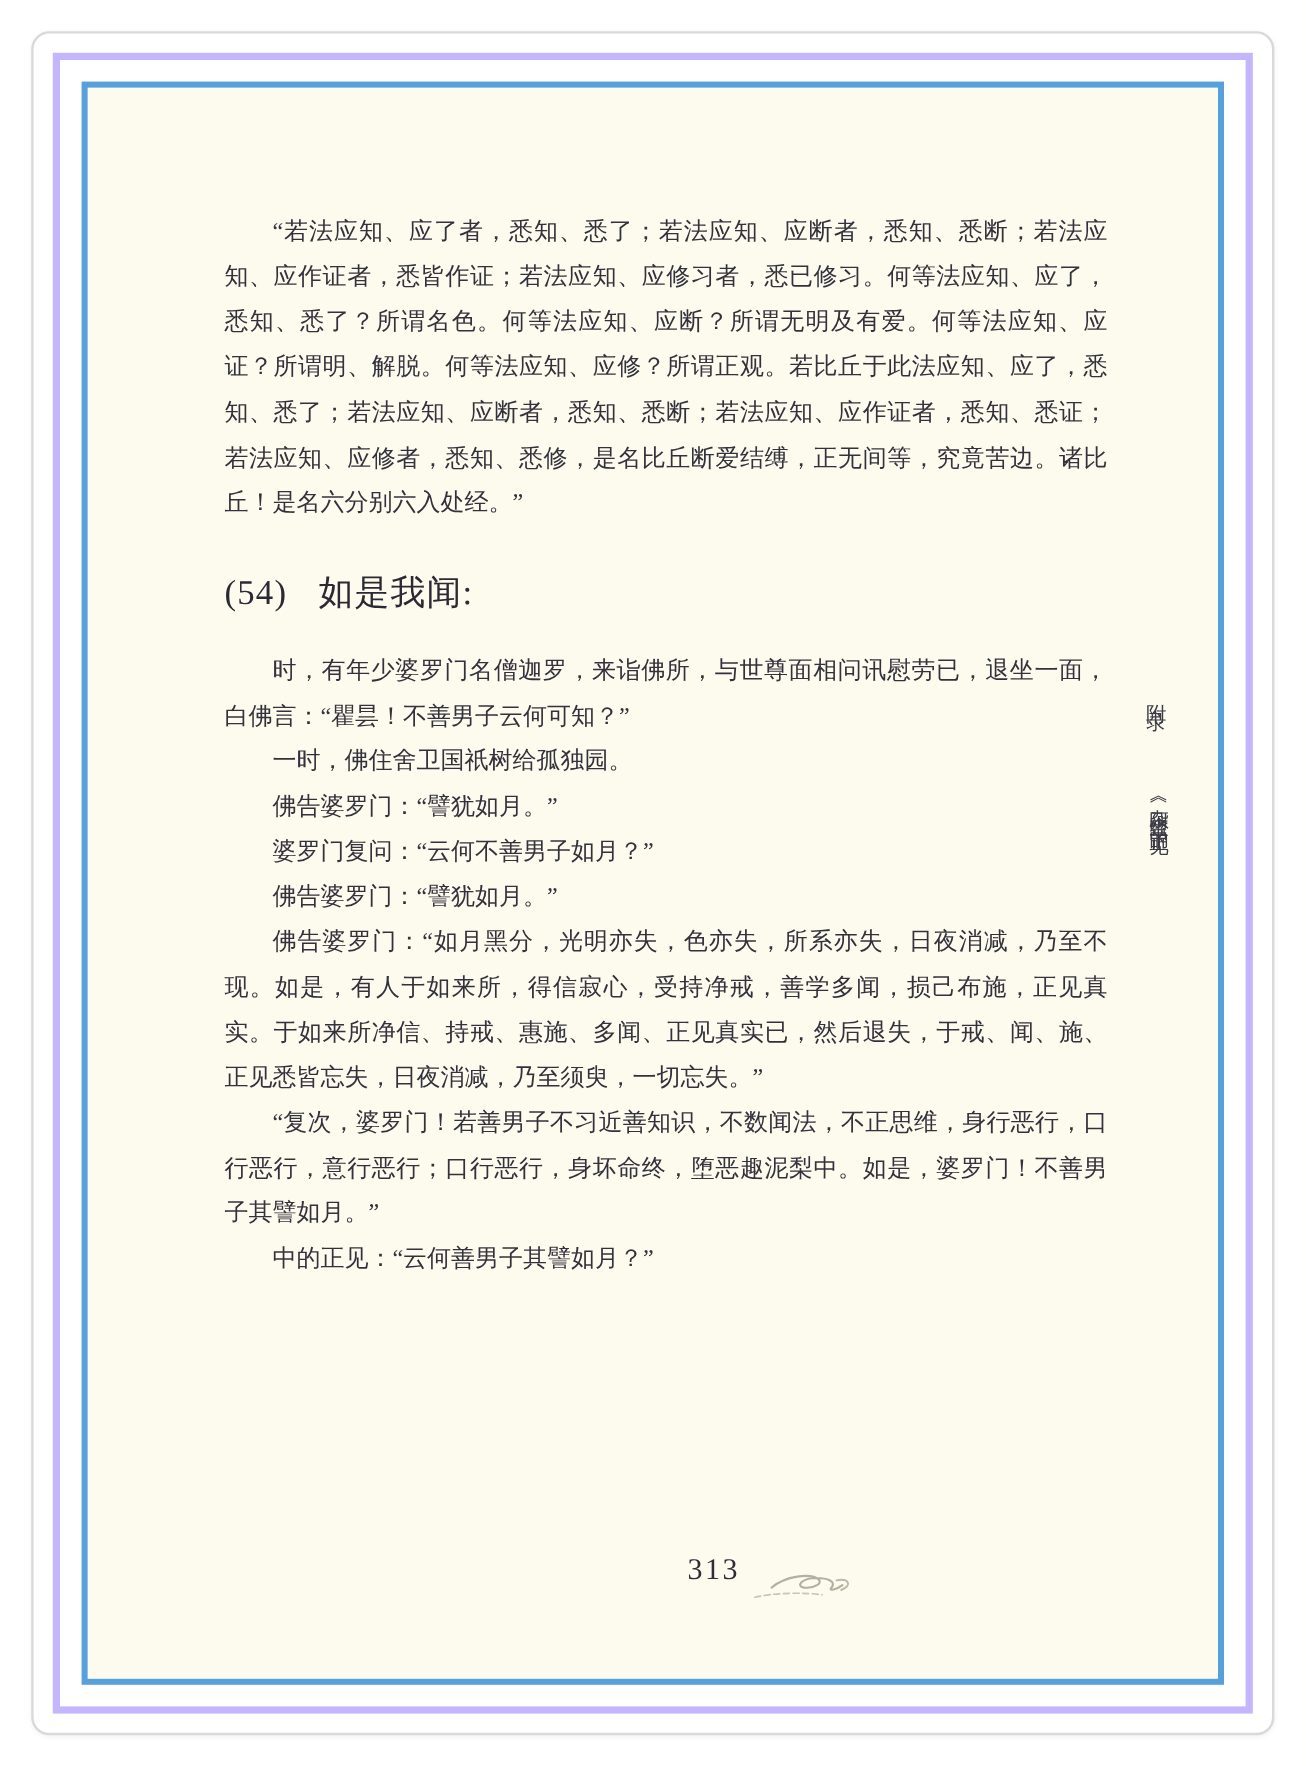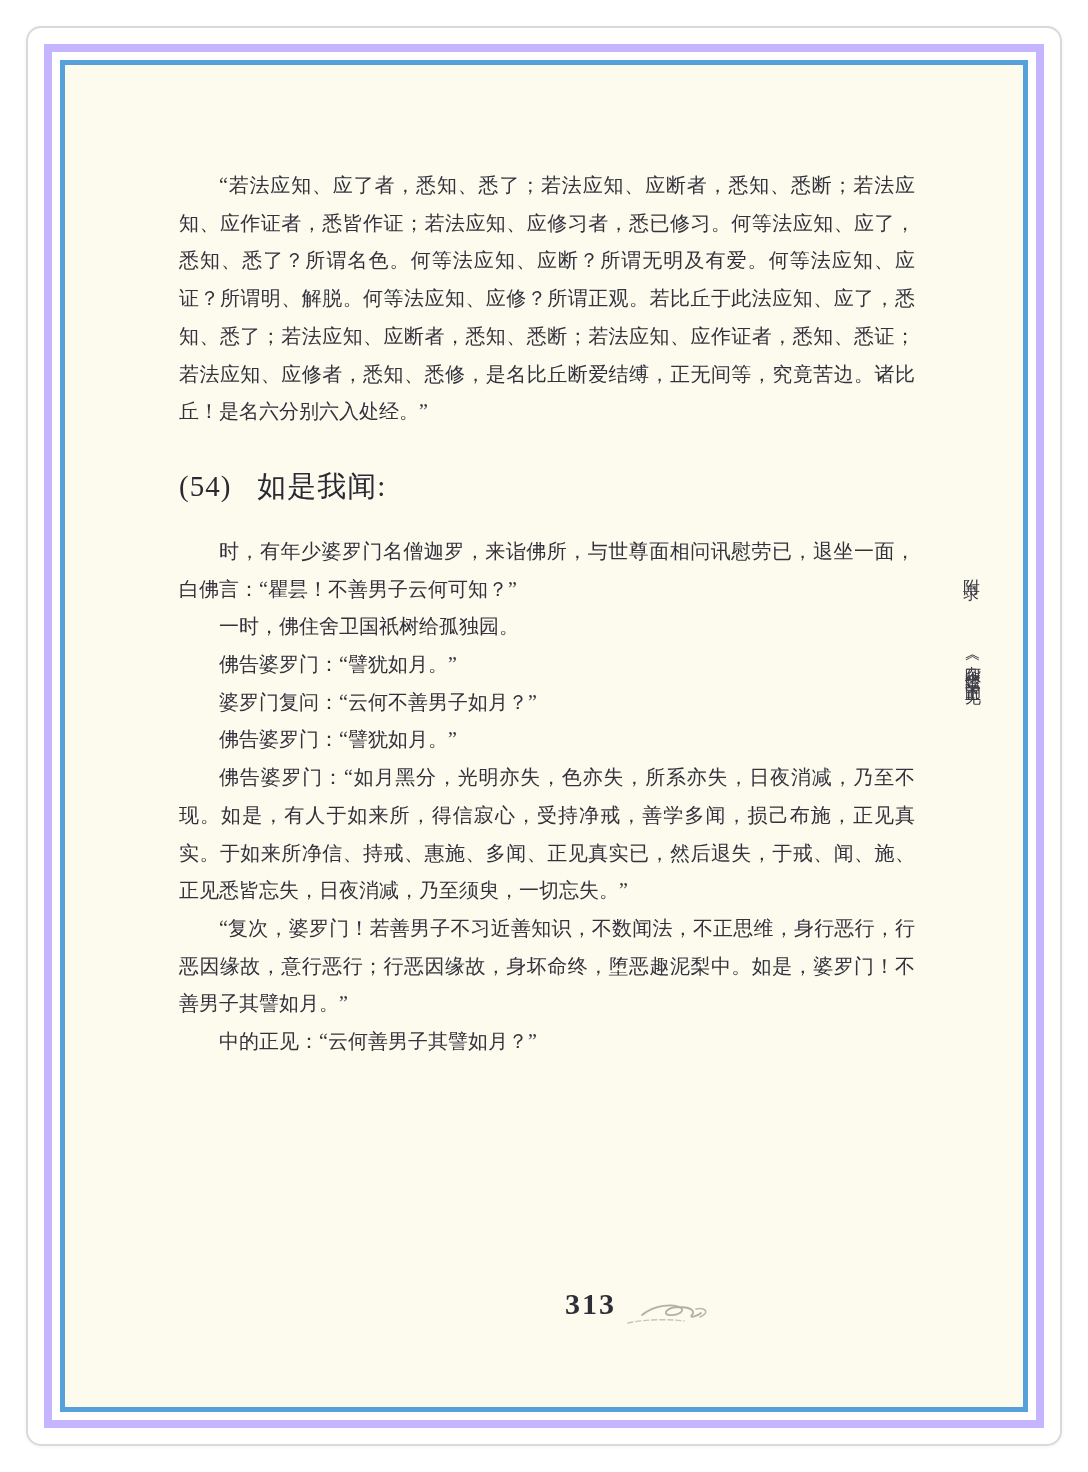--- a/index.html
+++ b/index.html
@@ -28,22 +28,22 @@
     border-radius: 15px;
     box-sizing: border-box;
     box-shadow: 0 1px 4px rgba(0,0,0,0.05);
   }
   .frame-outer {
     position: absolute;
     left: 16px;
     top: 16px;
     right: 16px;
     bottom: 16px;
-    border: 8px solid #c4b5fd;
-    padding: 8px;
+    border: 6px solid #c4b5fd;
+    padding: 18px;
     box-sizing: border-box;
   }
   .frame-inner {
     width: 100%;
     height: 100%;
     box-sizing: border-box;
     border: 5px solid #56a0dc;
     background: #fcfbee;
     position: relative;
   }
@@ -90,24 +90,24 @@
     letter-spacing: 3px;
   }
   .page-footer {
     position: absolute;
     left: 500px;
     top: 1222px;
     display: flex;
     align-items: flex-start;
   }
   .page-number {
-    font-size: 30px;
+    font-size: 25px;
     color: #2f2e38;
     letter-spacing: 2px;
-    font-weight: 700;
+    font-weight: 400;
   }
   .flourish {
     margin-left: 10px;
     margin-top: 10px;
   }
 </style>
 </head>
 <body>
 
 <div class="page-wrap">
@@ -124,21 +124,21 @@
             <span class="section-number">(54)</span><span>如是我闻:</span>
           </h2>
 
           <div>
               <p>时，有年少婆罗门名僧迦罗，来诣佛所，与世尊面相问讯慰劳已，退坐一面，白佛言：“瞿昙！不善男子云何可知？”</p>
               <p>一时，佛住舍卫国祇树给孤独园。</p>
               <p>佛告婆罗门：“譬犹如月。”</p>
               <p>婆罗门复问：“云何不善男子如月？”</p>
               <p>佛告婆罗门：“譬犹如月。”</p>
               <p>佛告婆罗门：“如月黑分，光明亦失，色亦失，所系亦失，日夜消减，乃至不现。如是，有人于如来所，得信寂心，受持净戒，善学多闻，损己布施，正见真实。于如来所净信、持戒、惠施、多闻、正见真实已，然后退失，于戒、闻、施、正见悉皆忘失，日夜消减，乃至须臾，一切忘失。”</p>
-              <p>“复次，婆罗门！若善男子不习近善知识，不数闻法，不正思维，身行恶行，行恶因缘故，意行恶行；行恶因缘故，身坏命终，堕恶趣泥梨中。如是，婆罗门！不善男子其譬如月。”</p>
+              <p>“复次，婆罗门！若善男子不习近善知识，不数闻法，不正思维，身行恶行，口行恶行，意行恶行；口行恶行，身坏命终，堕恶趣泥梨中。如是，婆罗门！不善男子其譬如月。”</p>
               <p>中的正见：“云何善男子其譬如月？”</p>
             </div>
         </div>
 
         <div class="sidebar-top">附录</div>
         <div class="sidebar-bottom">《杂阿含经》中的正见</div>
 
         <div class="page-footer">
           <span class="page-number">313</span>
           <span class="flourish">

